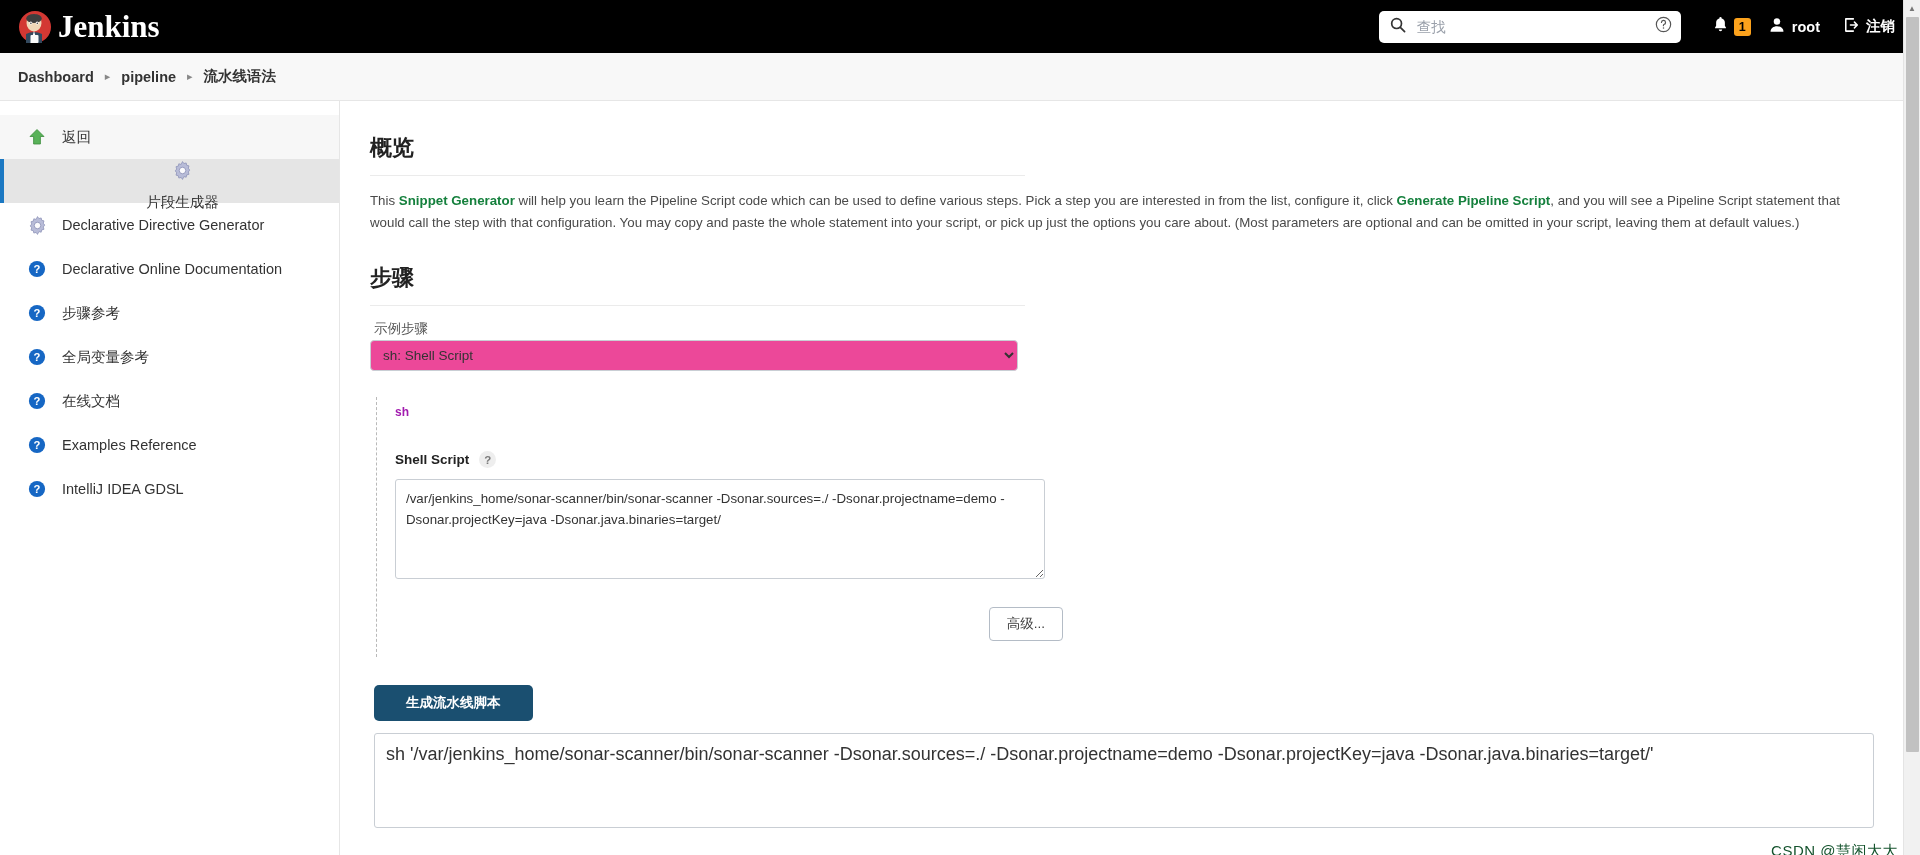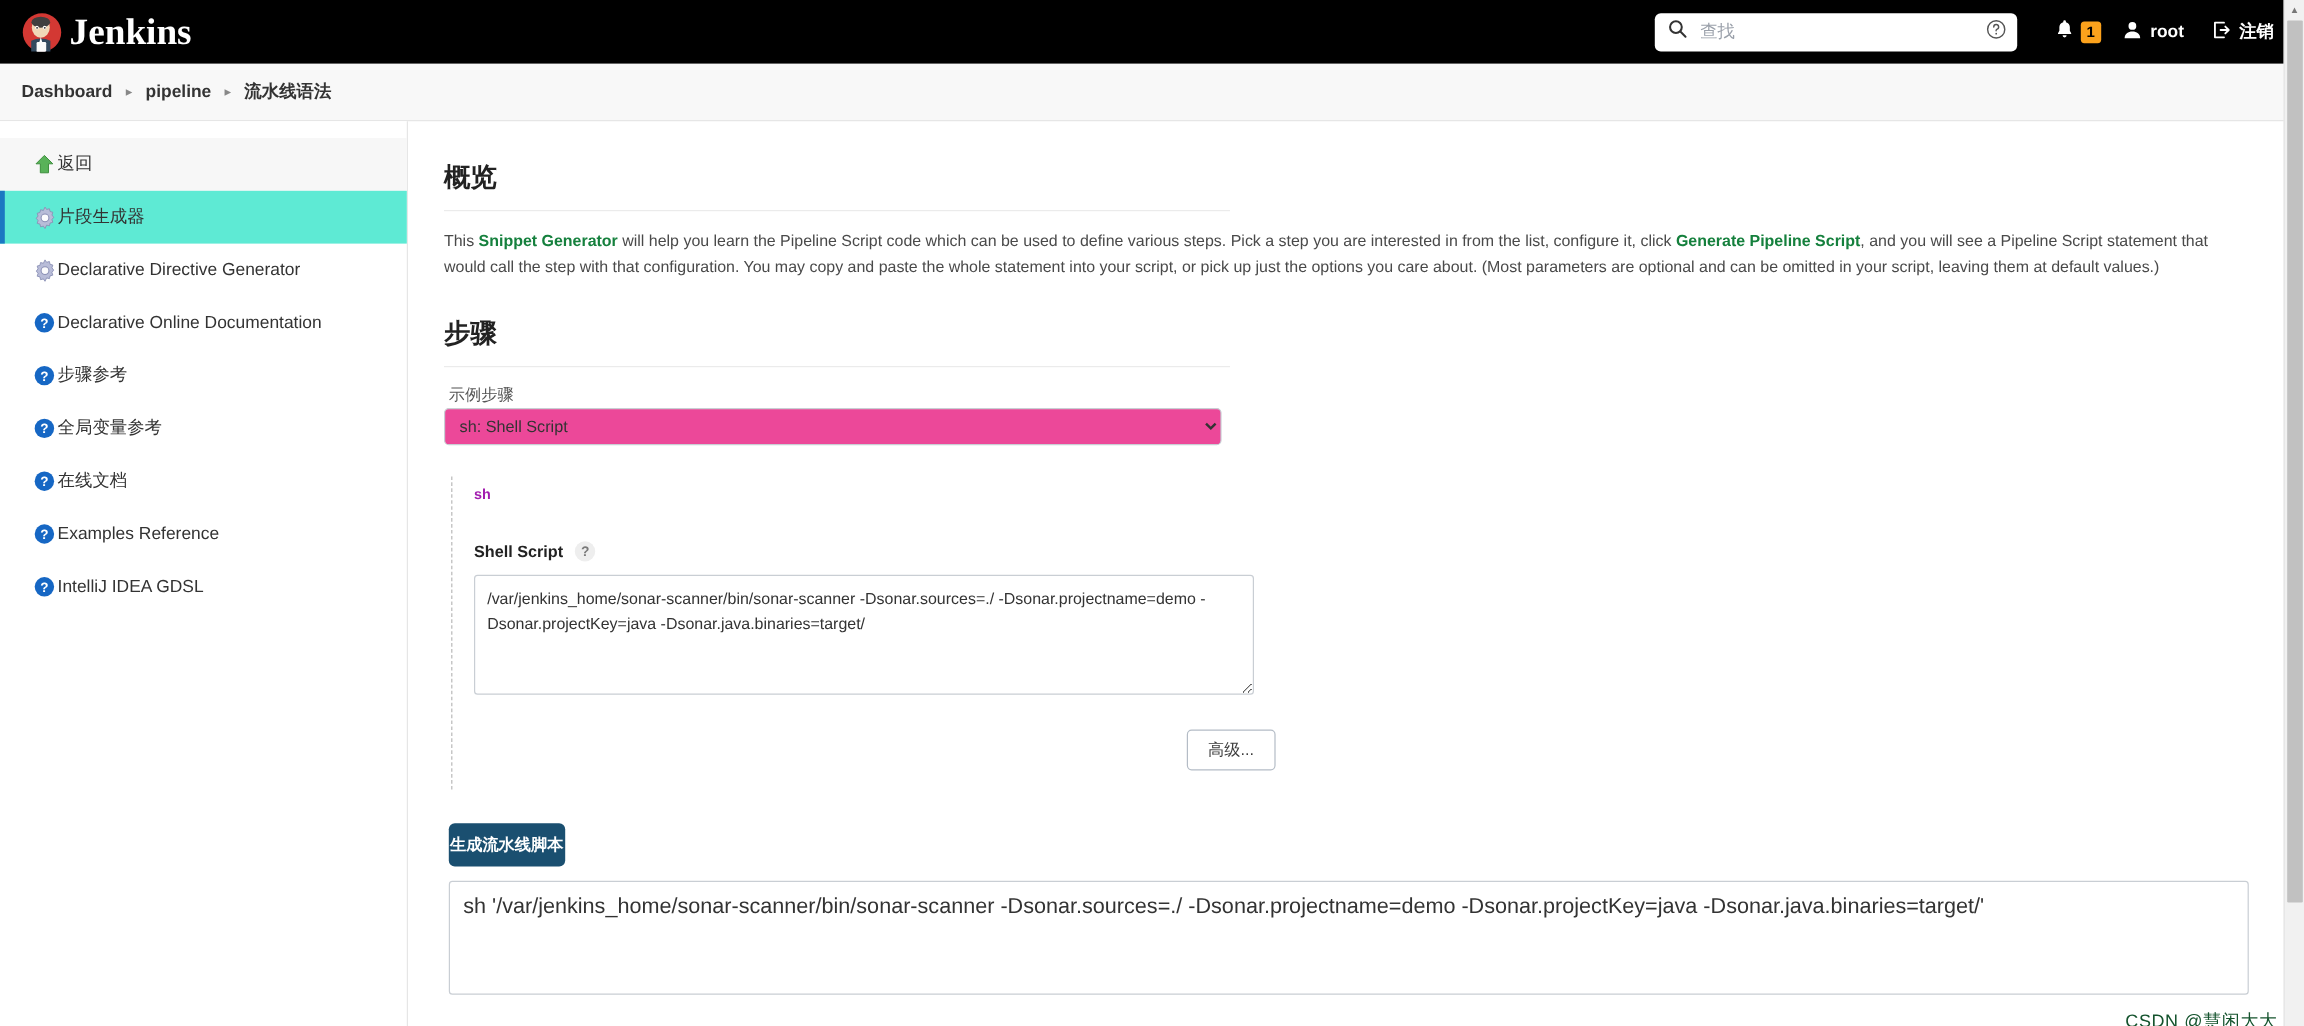--- a/index.html
+++ b/index.html
@@ -103,32 +103,34 @@
   .sidebar {
     width: 340px;
     flex: 0 0 340px;
     background: #fff;
     border-right: 1px solid #e6e6e6;
     padding-top: 14px;
   }
   .side-item {
     display: flex;
     align-items: center;
+    gap: 14px;
     height: 44px;
     padding-left: 22px;
     cursor: pointer;
     font-size: 14.5px;
     color: #333;
     border-left: 4px solid transparent;
     position: relative;
   }
   .side-item.bg { background: #f7f7f7; }
   .side-item.active {
-    background: #5eead4;
+    background: #e5e5e5;
     border-left: 4px solid #1b78c2;
+    flex-direction: column;
   }
   .side-label { line-height: 1; }
   .icon-box { width: 22px; height: 22px; flex: 0 0 22px; display:flex; align-items:center; justify-content:center;}
 
   
   .main {
     flex: 1;
     padding: 32px 0 0 30px;
     overflow: hidden;
     position: relative;
@@ -237,21 +239,21 @@
     cursor: pointer;
   }
   .btn-primary {
     background: #1a4f70;
     color: #fff;
     border: none;
     border-radius: 5px;
     font-size: 13.5px;
     font-weight: bold;
     font-family: Liberation Sans, sans-serif;
-    padding: 9px 1px;
+    padding: 9px 32px;
     cursor: pointer;
     margin: 28px 0 0 4px;
   }
   textarea.output-area {
     display: block;
     margin: 12px 0 0 4px;
     width: 1500px;
     height: 95px;
     border: 1px solid #c9ced4;
     border-radius: 3px;

